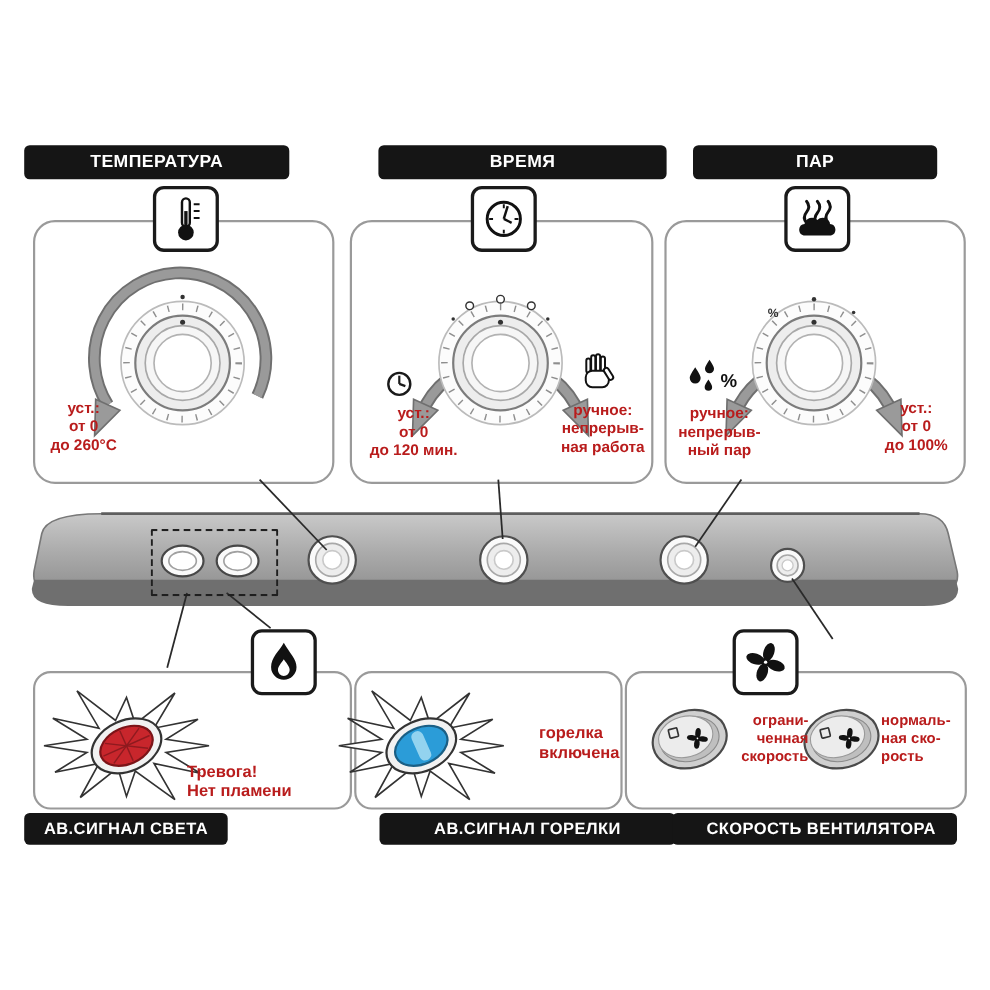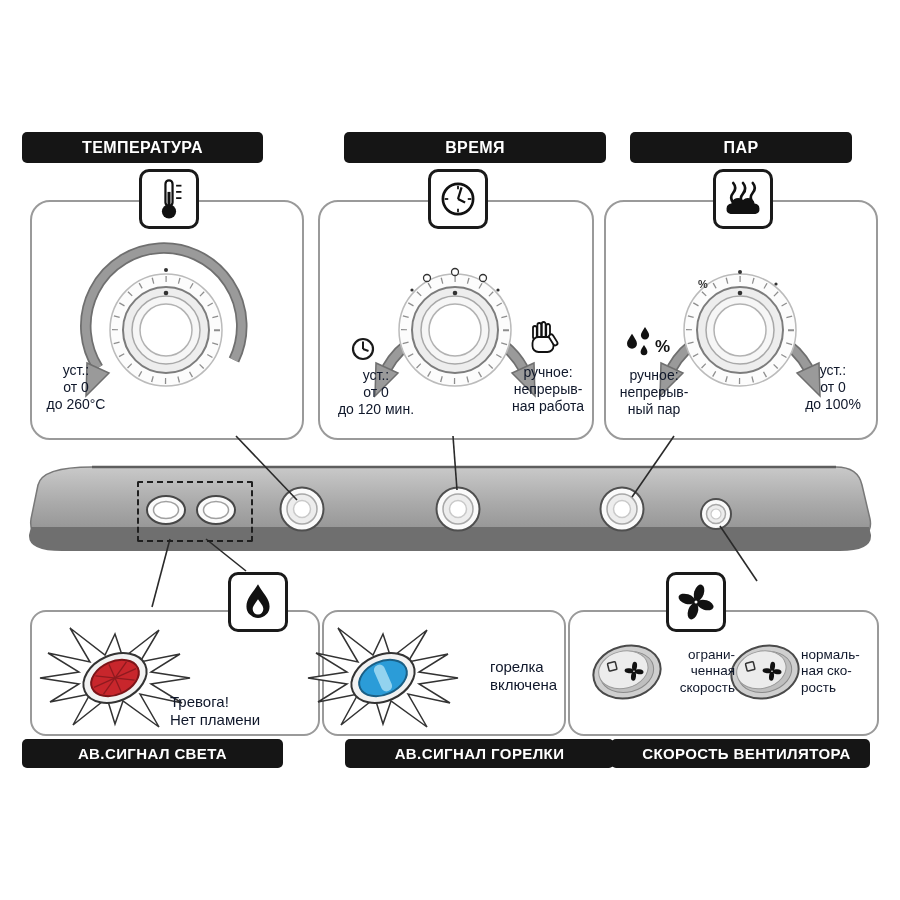--- a/index.html
+++ b/index.html
@@ -6,21 +6,21 @@
   #canvas{position:relative;width:900px;height:900px;background:#fff;overflow:hidden;
           font-family:"Liberation Sans",sans-serif;}
   .bar{position:absolute;background:#151515;color:#fff;display:flex;align-items:center;
        justify-content:center;font-weight:700;border-radius:5px;font-size:16px;
        letter-spacing:.4px;z-index:3;}
   .bar.small{font-size:15px;}
   .panel{position:absolute;background:#fff;border:2px solid #9a9a9a;border-radius:20px;z-index:1;}
   .panel.bottom{border-radius:16px;}
   .iconbox{position:absolute;width:54px;height:54px;background:#fff;border:3px solid #1a1a1a;
            border-radius:10px;z-index:4;display:flex;align-items:center;justify-content:center;}
-  .note{position:absolute;white-space:pre-line;font-weight:400;font-size:14px;color:#0f172a;
+  .note{position:absolute;white-space:pre-line;font-weight:700;font-size:14px;color:#b91c1c;
         text-align:center;line-height:1.22;z-index:3;}
   .note.left{text-align:left;}
   .note.mid{font-size:15px;}
   .note.small{font-size:13.5px;}
   .dashedbox{position:absolute;left:137px;top:481px;width:112px;height:57px;
              border:2px dashed #1f1f1f;border-radius:2px;z-index:3;}
   svg.layer{position:absolute;left:0;top:0;pointer-events:none;}
 </style>
 </head>
 <body>
@@ -331,17 +331,17 @@
 Нет пламени</div>
   <div class="note left mid" style="left:446px;top:658px;width:112px;margin-left:44px;">горелка
 включена</div>
   <div class="note left small" style="left:663px;top:647px;width:72px;text-align:right;">ограни-
 ченная
 скорость</div>
   <div class="note left small" style="left:801px;top:647px;width:72px;">нормаль-
 ная ско-
 рость</div>
 
-  <div class="bar small" style="left:22px;top:739px;width:261px;height:29px;">АВ.СИГНАЛ СВЕТА</div>
+  <div class="bar small" style="left:22px;top:739px;width:185px;height:29px;">АВ.СИГНАЛ СВЕТА</div>
   <div class="bar small" style="left:317px;top:739px;width:269px;height:29px;margin-left:28px;">АВ.СИГНАЛ ГОРЕЛКИ</div>
   <div class="bar small" style="left:611px;top:739px;width:247px;height:29px;padding-left:12px;">СКОРОСТЬ ВЕНТИЛЯТОРА</div>
 
 </div>
 
 </body></html>

